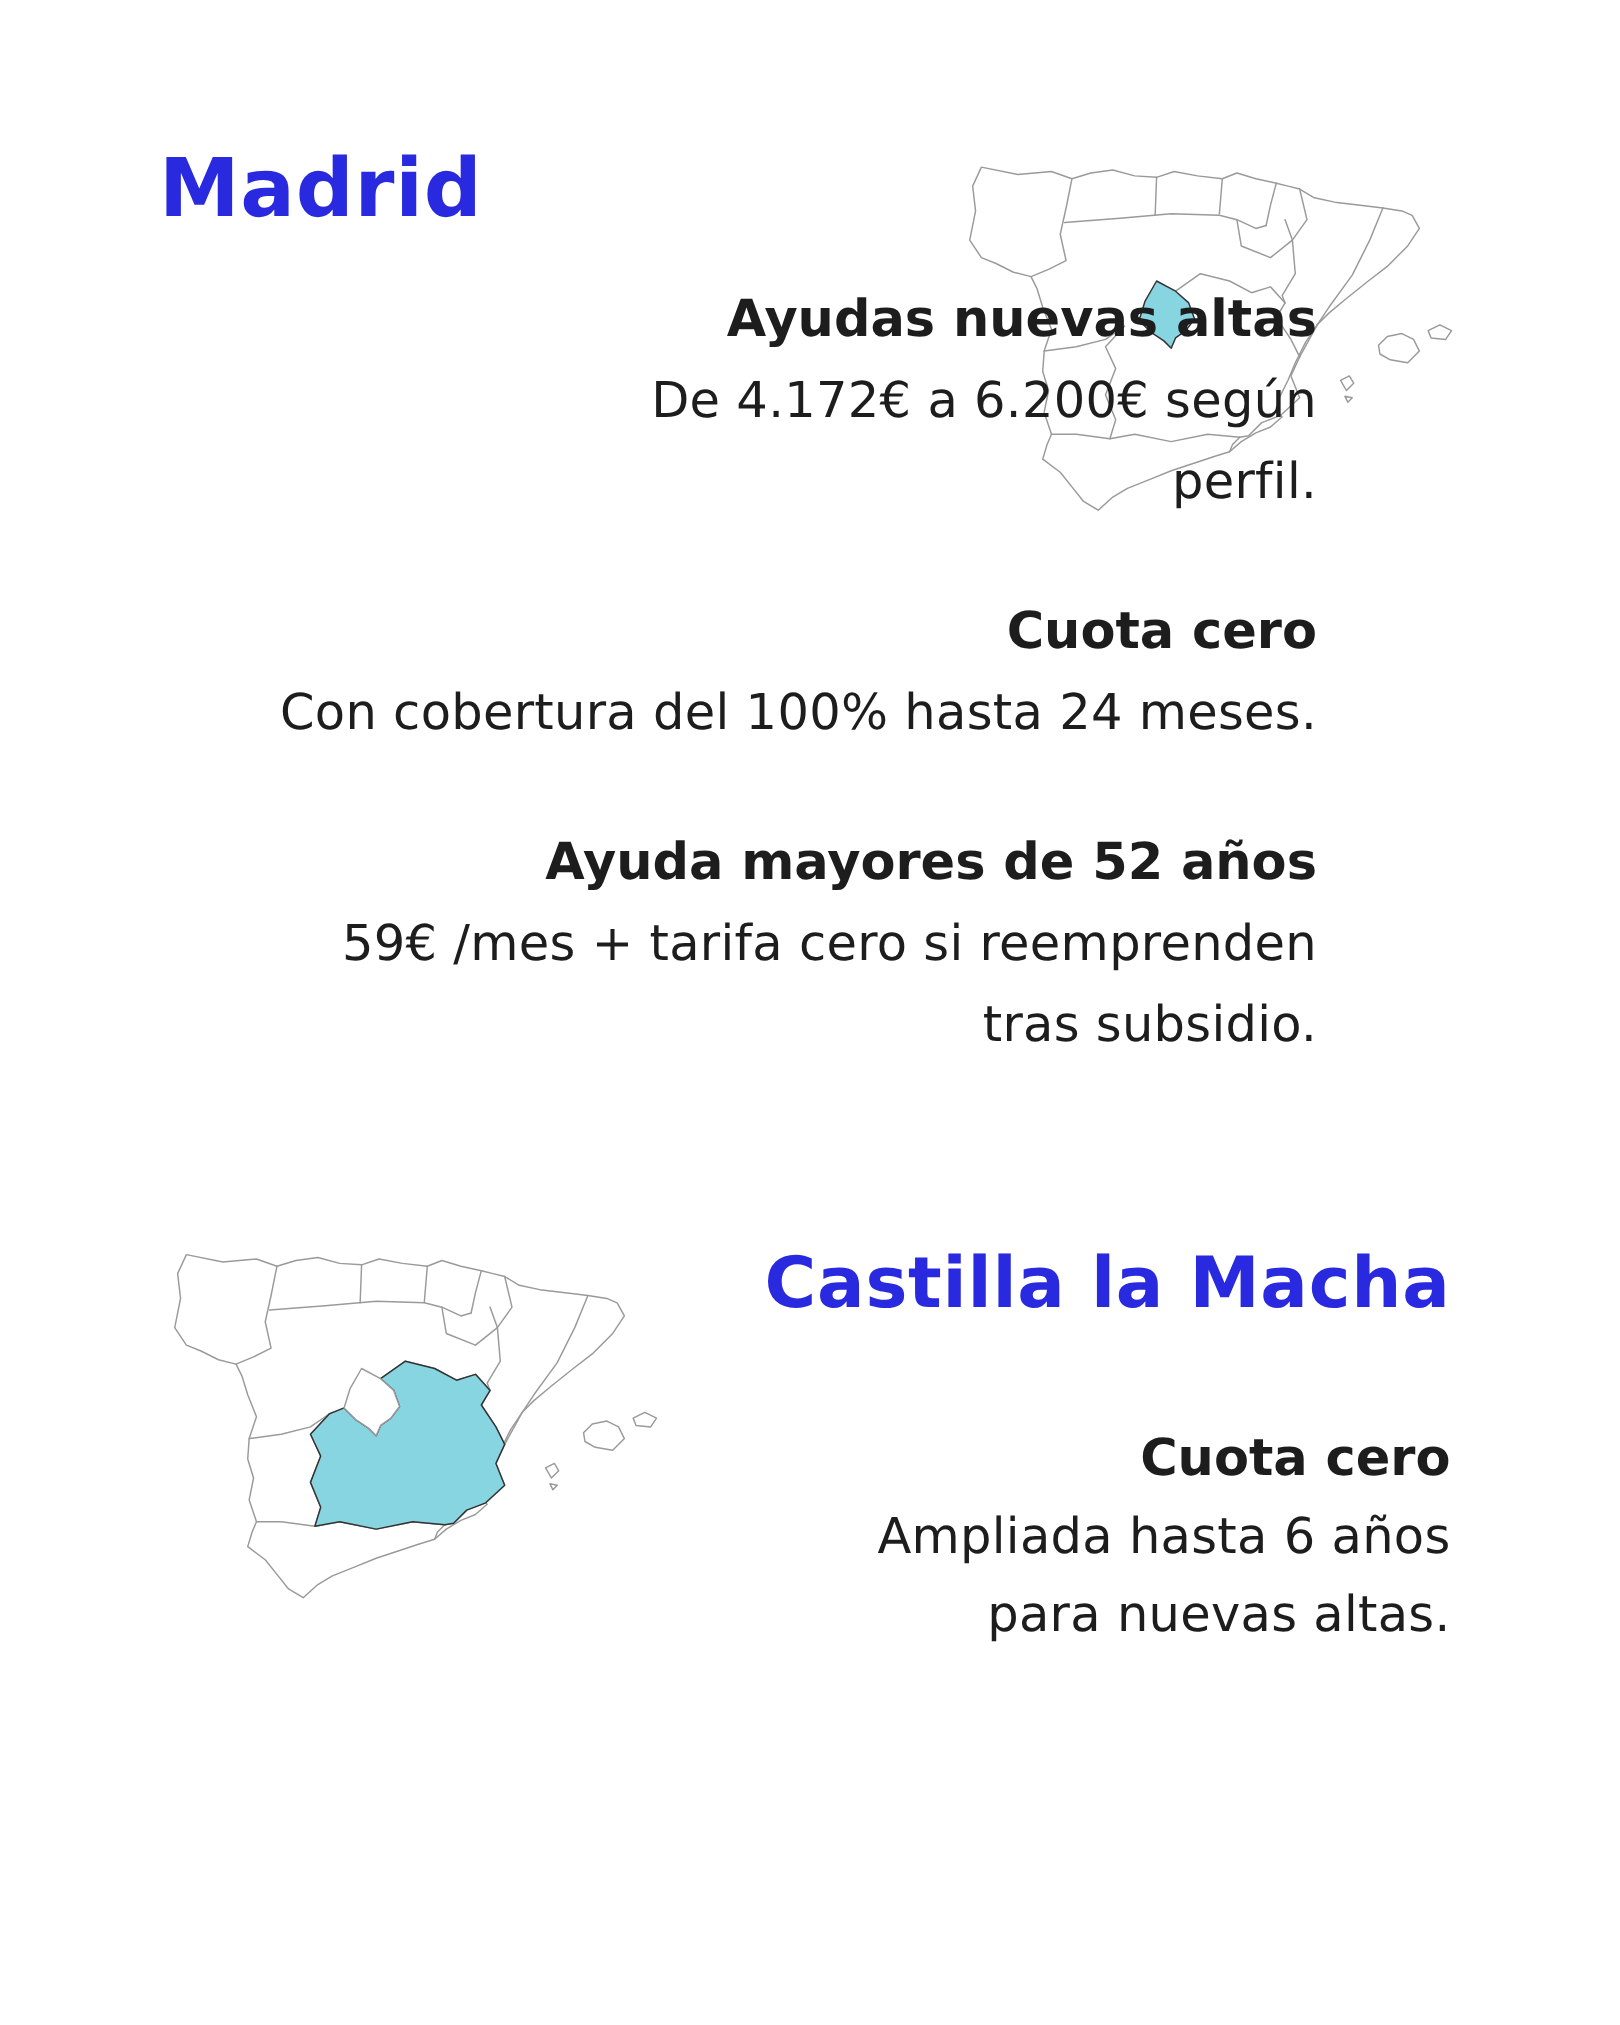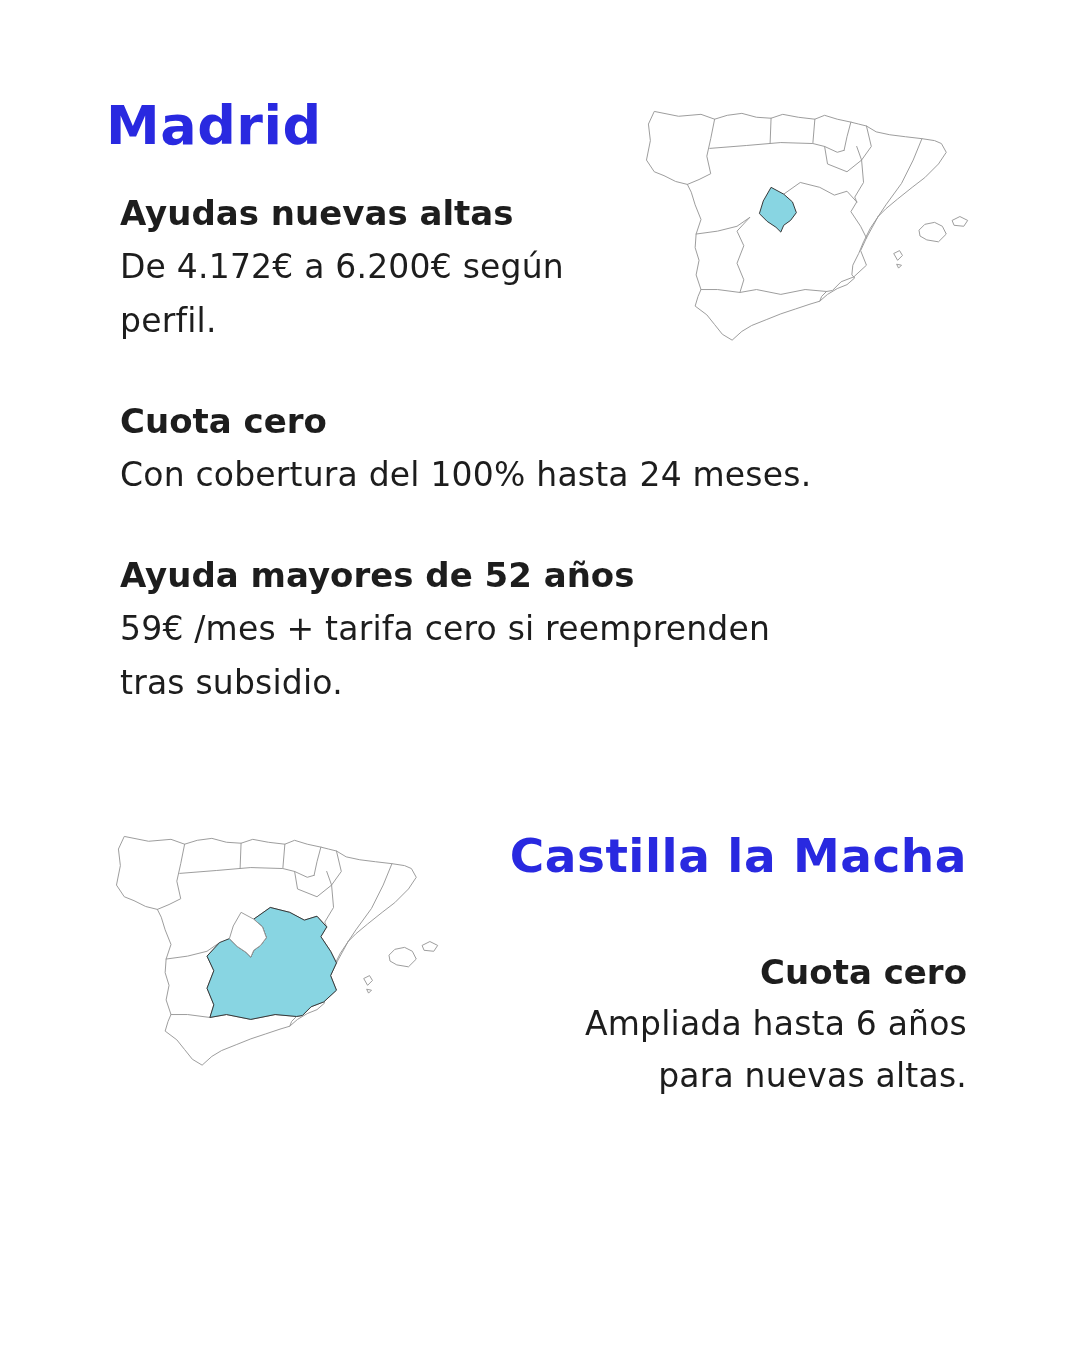--- a/index.html
+++ b/index.html
@@ -22,21 +22,21 @@
   }
   .region-title{
     position:absolute;
     font-weight:800;
     color:var(--title-blue);
     letter-spacing:0.5px;
   }
   .title-madrid{left:106px;top:96px;font-size:54px;line-height:60px;}
   .title-castilla{right:113px;top:828px;font-size:47px;line-height:56px;text-align:left;}
   .info-col{position:absolute;}
-  .info-col-left{left:120px;top:186px;width:770px;text-align:left;}
+  .info-col-left{left:108px;top:186px;width:770px;text-align:right;}
   .info-col-right{right:113px;top:912px;width:520px;text-align:right;}
   .info-item{margin-bottom:46px;}
   .info-item:last-child{margin-bottom:0;margin-top:34px;}
   .info-heading{
     font-size:34px;line-height:54px;font-weight:700;color:var(--body-ink);
   }
   .info-col-right .info-heading{line-height:52px;}
   .info-body{
     font-size:33px;line-height:54px;font-weight:400;color:var(--body-ink);
     white-space:pre-line;letter-spacing:0.2px;

